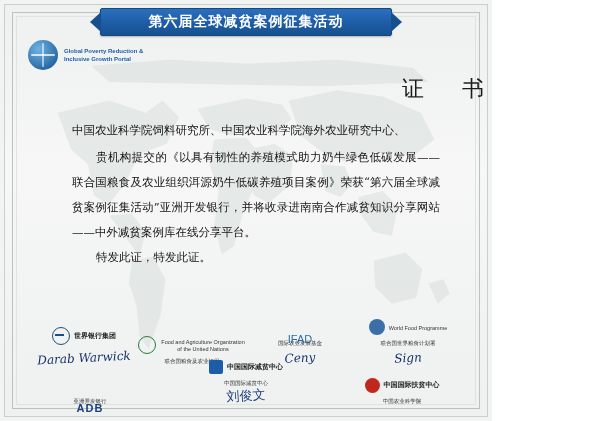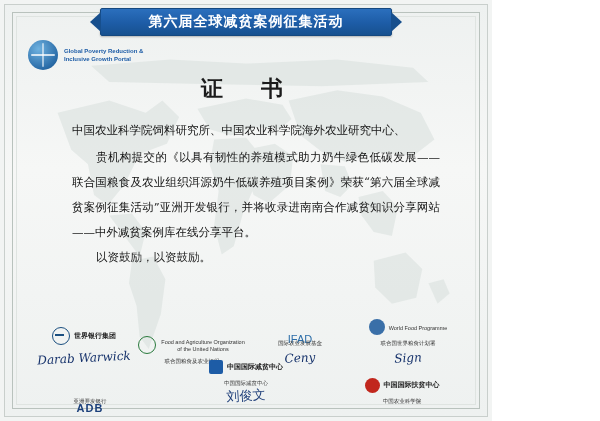--- a/index.html
+++ b/index.html
@@ -136,24 +136,24 @@
     font-weight: bold;
     max-width: 130px;
   }
 
   
   .cert-heading {
     position: absolute;
     top: 74px;
     left: 0;
     width: 100%;
-    text-align: center;
+    text-align: right;
     font-size: 22px;
     letter-spacing: 8px;
-    font-weight: bold;
+    font-weight: normal;
     color: #1b1b1b;
     font-family: "DejaVu Serif", "Liberation Serif", serif;
   }
 
   
   .body-text {
     position: absolute;
     left: 72px;
     right: 52px;
     top: 118px;
@@ -326,21 +326,21 @@
       <div>Inclusive Growth Portal</div>
     </div>
   </div>
 
   <div class="cert-heading">证　书</div>
 
   <div class="body-text">
     <p>中国农业科学院饲料研究所、中国农业科学院海外农业研究中心、</p>
     <div class="gap"></div>
     <p class="indent">贵机构提交的《以具有韧性的养殖模式助力奶牛绿色低碳发展——联合国粮食及农业组织洱源奶牛低碳养殖项目案例》荣获“第六届全球减贫案例征集活动”亚洲开发银行，并将收录进南南合作减贫知识分享网站——中外减贫案例库在线分享平台。</p>
-    <p class="indent">以资鼓励，以资鼓励。</p>
+    <p class="indent">特发此证，特发此证。</p>
   </div>
 
   <div class="org-row">
 
     <div class="org">
       <div class="org-logo">
         <span class="wb-circle"></span>
         <span class="label-small">世界银行集团</span>
       </div>
       <div class="sig">Darab Warwick</div>

